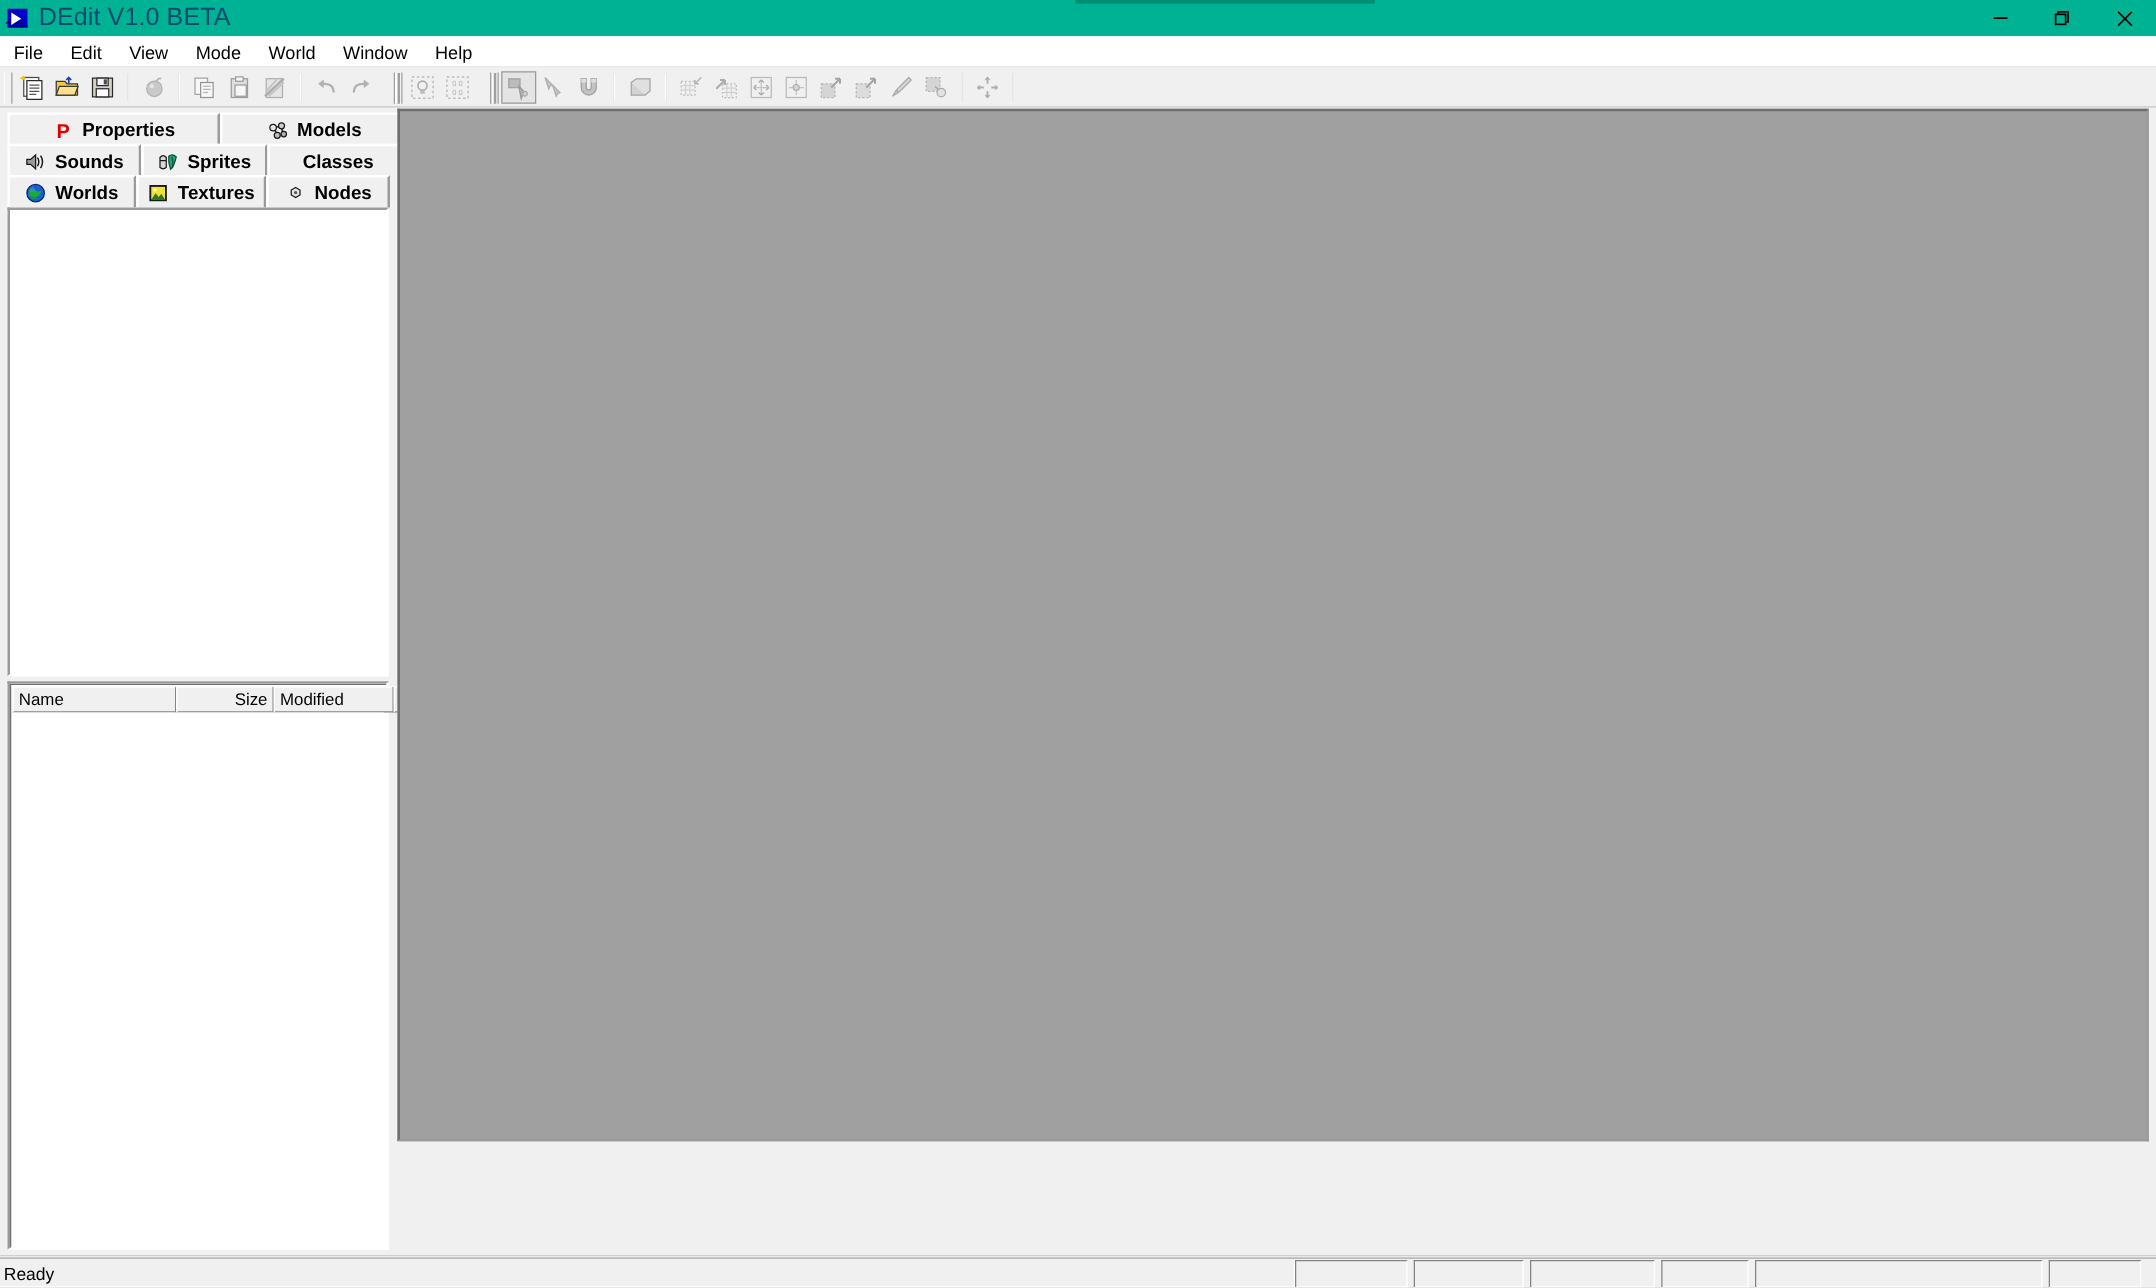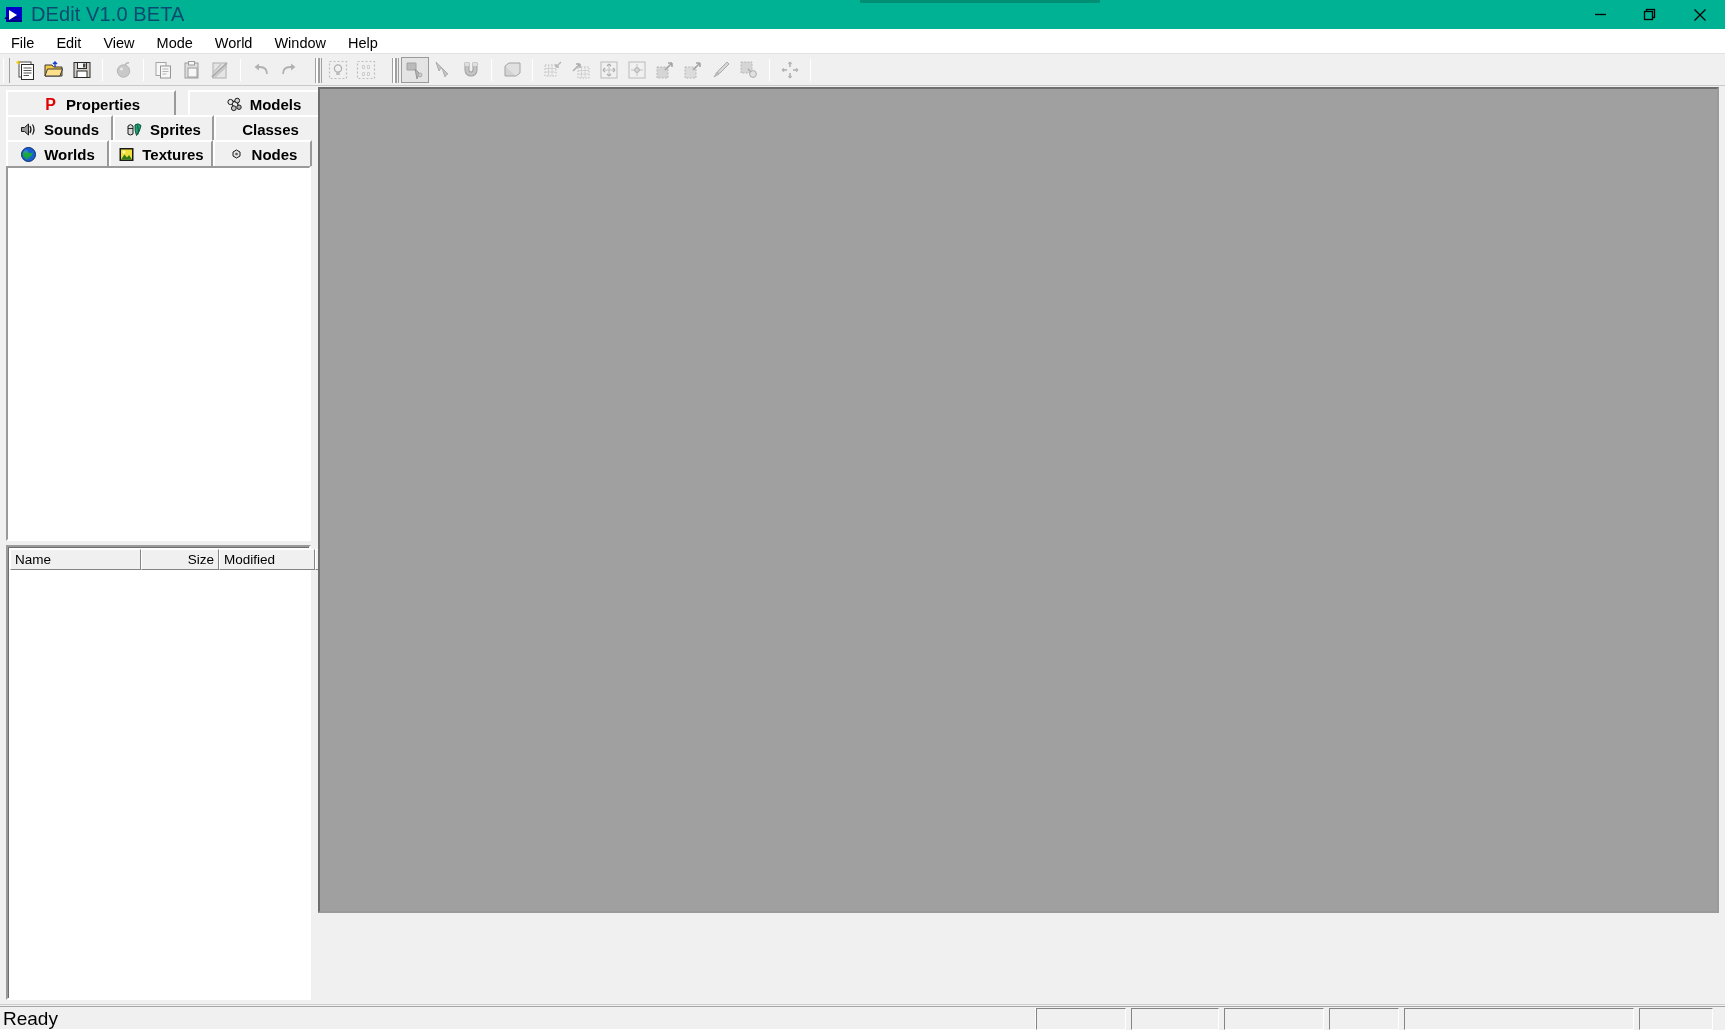--- a/index.html
+++ b/index.html
@@ -186,21 +186,21 @@
     border-top: 1px solid #a6a6a6;
     display: flex; align-items: stretch;
   }
   .status-pane {
     height: 22px; margin: 1px 0;
     border-left: 1px solid #848484;
     border-top: 1px solid #848484;
     border-right: 1px solid #ffffff;
     border-bottom: 1px solid #ffffff;
     display: flex; align-items: center;
-    padding: 0 3px; font-size: 19px; color: #000;
+    padding: 0 3px; font-size: 14px; color: #000;
     overflow: hidden; white-space: nowrap;
     flex: 0 0 auto;
   }
   #status-main { flex: 0 0 auto; border-left: none; border-top: none; }
   .sb-gap { flex: 0 0 auto; }
   #sb-bottom-strip {
     position: absolute; left: 0; bottom: 22px; width: 1725px; height: 4px;
     background: #f0f0f0; border-top: 1px solid #cfcfcf;
   }
 </style>
@@ -457,21 +457,21 @@
 
       <div class="tabrow r0">
         <div class="tab" style="width:170px;">
           <span class="tab-icon">
             <svg width="17" height="17" viewBox="0 0 17 17">
               <text x="8.5" y="14" font-size="16" font-weight="bold" text-anchor="middle" fill="#e00000" font-family="'Liberation Sans',sans-serif">P</text>
             </svg>
           </span>
           <span class="tlabel">Properties</span>
         </div>
-        <div class="tab" style="width:151px;margin-left:12px;">
+        <div class="tab" style="width:151px;">
           <span class="tab-icon">
             <svg width="17" height="17" viewBox="0 0 17 17">
               <line x1="5" y1="6" x2="11" y2="5" stroke="#2b2b2b" stroke-width="1.3"></line>
               <line x1="5" y1="6" x2="8" y2="12" stroke="#2b2b2b" stroke-width="1.3"></line>
               <line x1="11" y1="5" x2="12.5" y2="11" stroke="#2b2b2b" stroke-width="1.3"></line>
               <circle cx="4.5" cy="6" r="2.6" fill="#e8e8e8" stroke="#1a1a1a" stroke-width="1"></circle>
               <circle cx="11.2" cy="4.6" r="2.4" fill="#d0d0d0" stroke="#1a1a1a" stroke-width="1"></circle>
               <circle cx="7.8" cy="12.2" r="2.4" fill="#c0c0c0" stroke="#1a1a1a" stroke-width="1"></circle>
               <circle cx="13" cy="11.2" r="2.2" fill="#b0b0b0" stroke="#1a1a1a" stroke-width="1"></circle>
             </svg>

